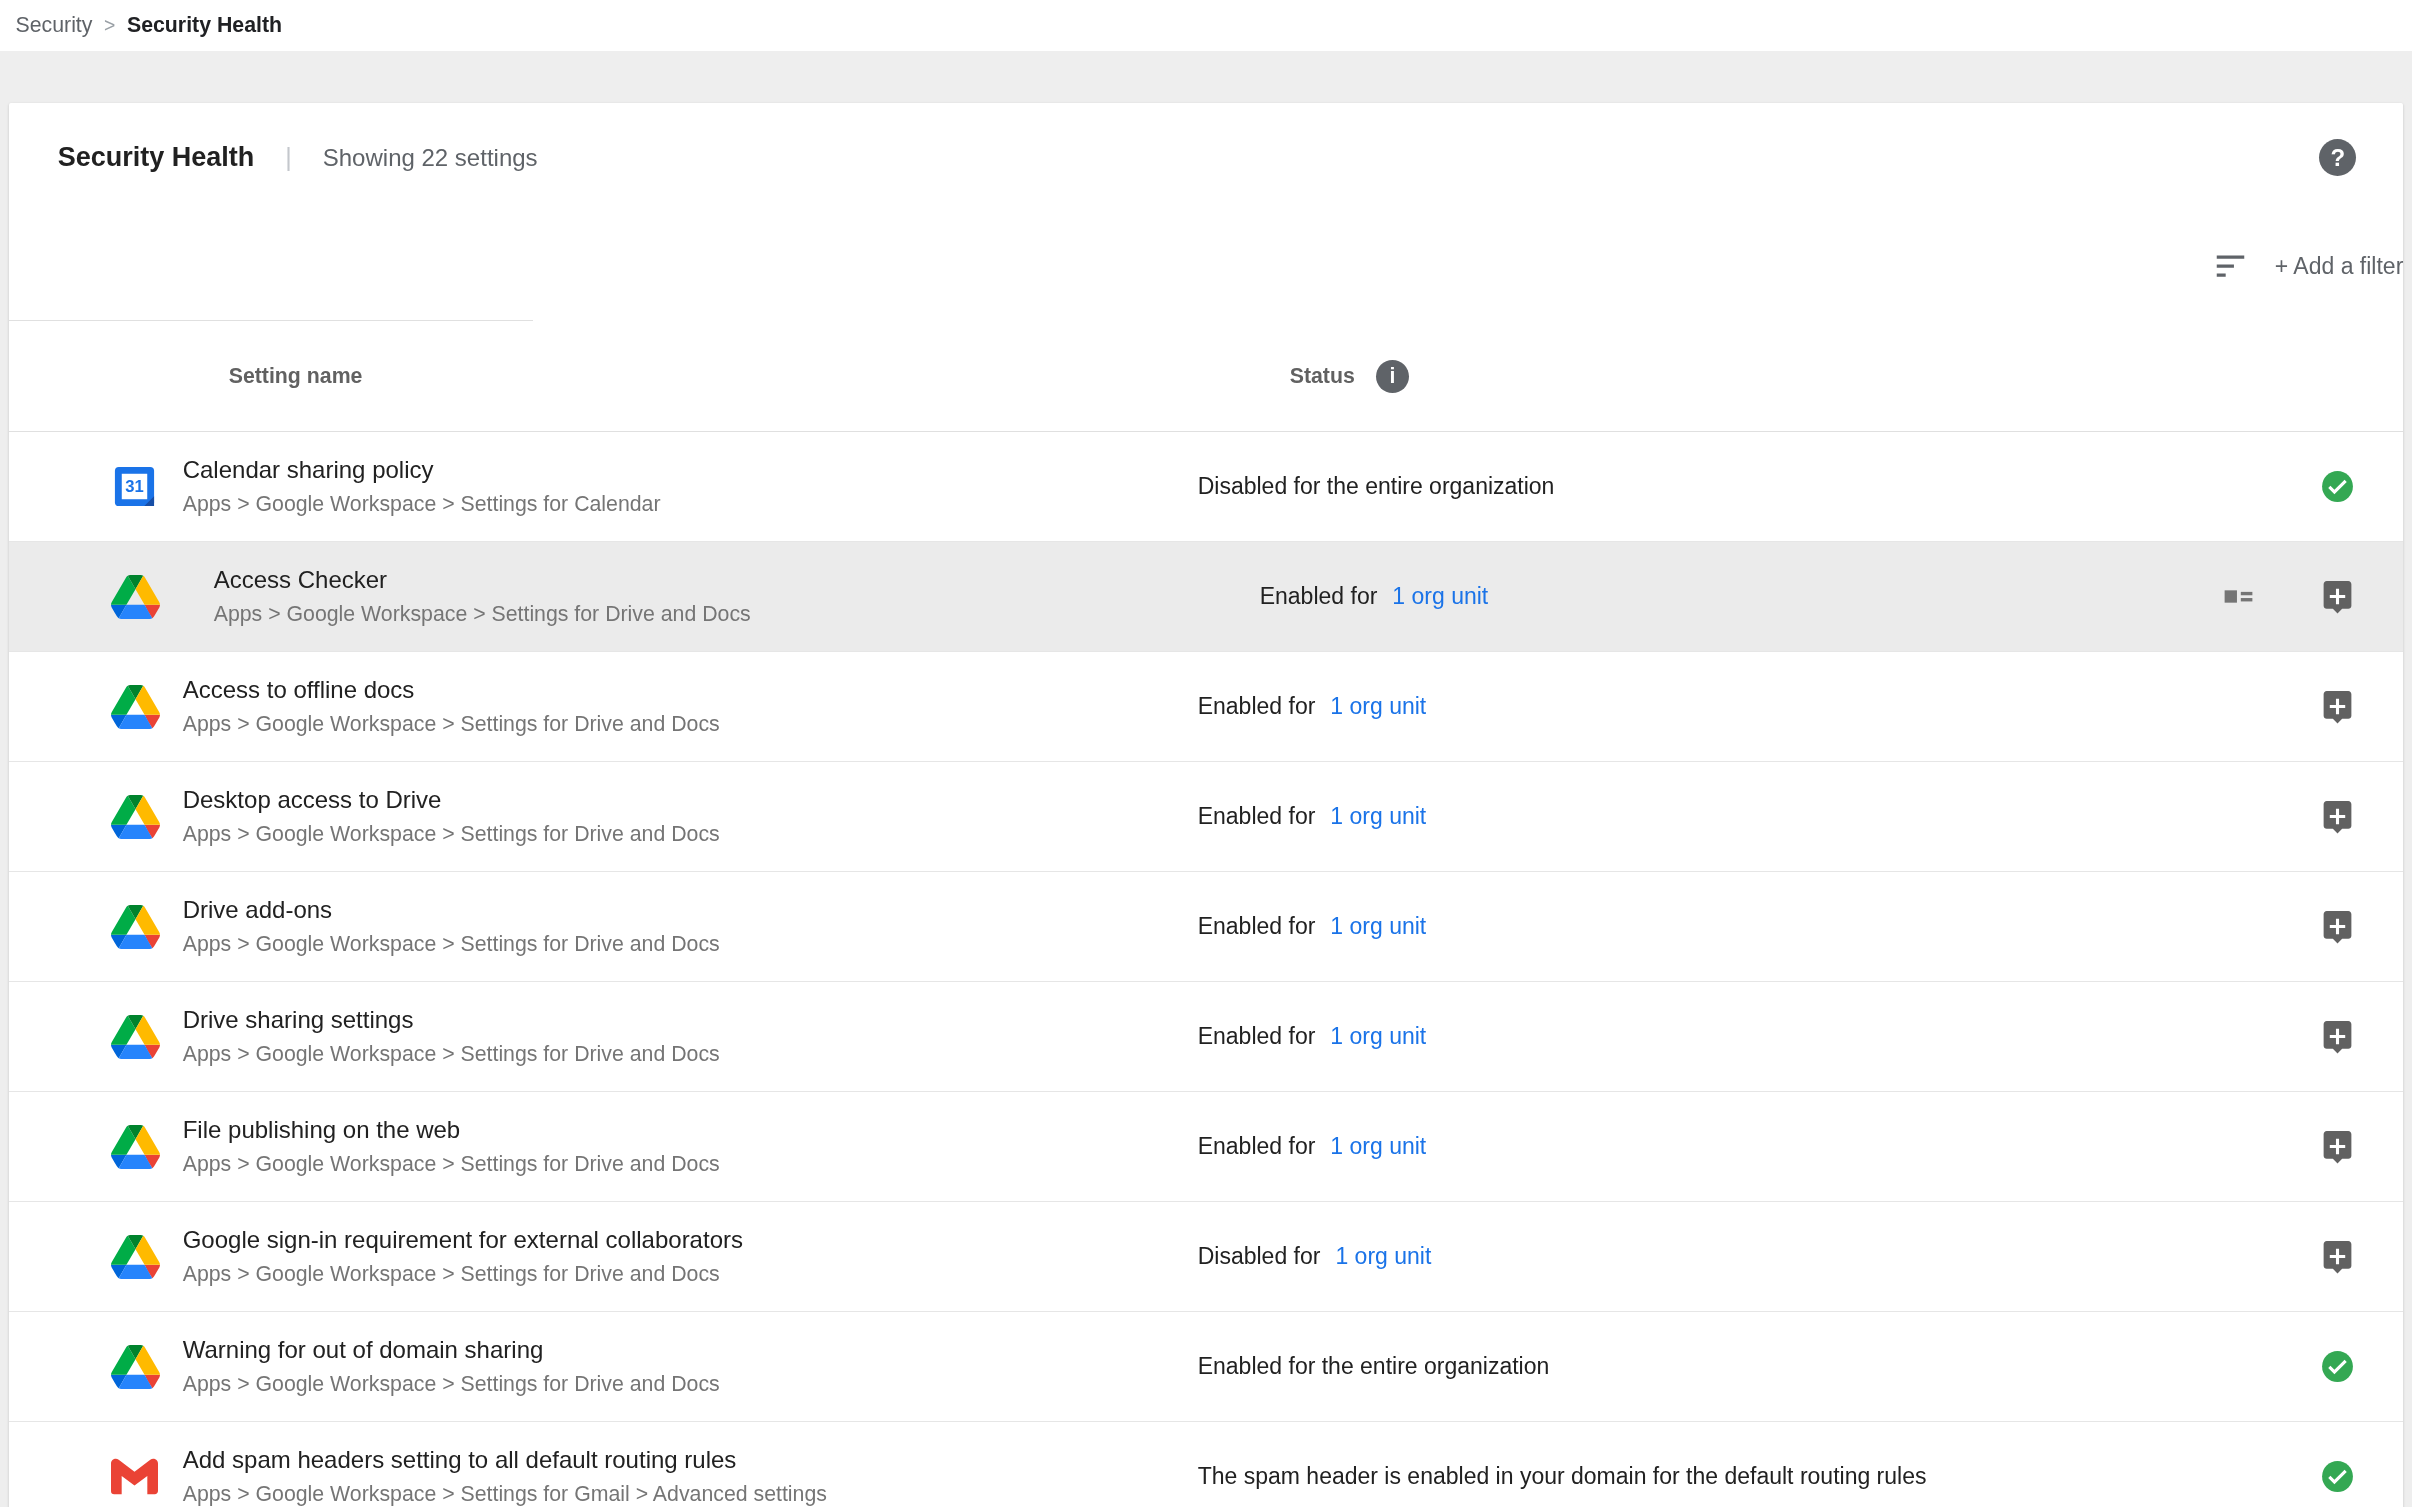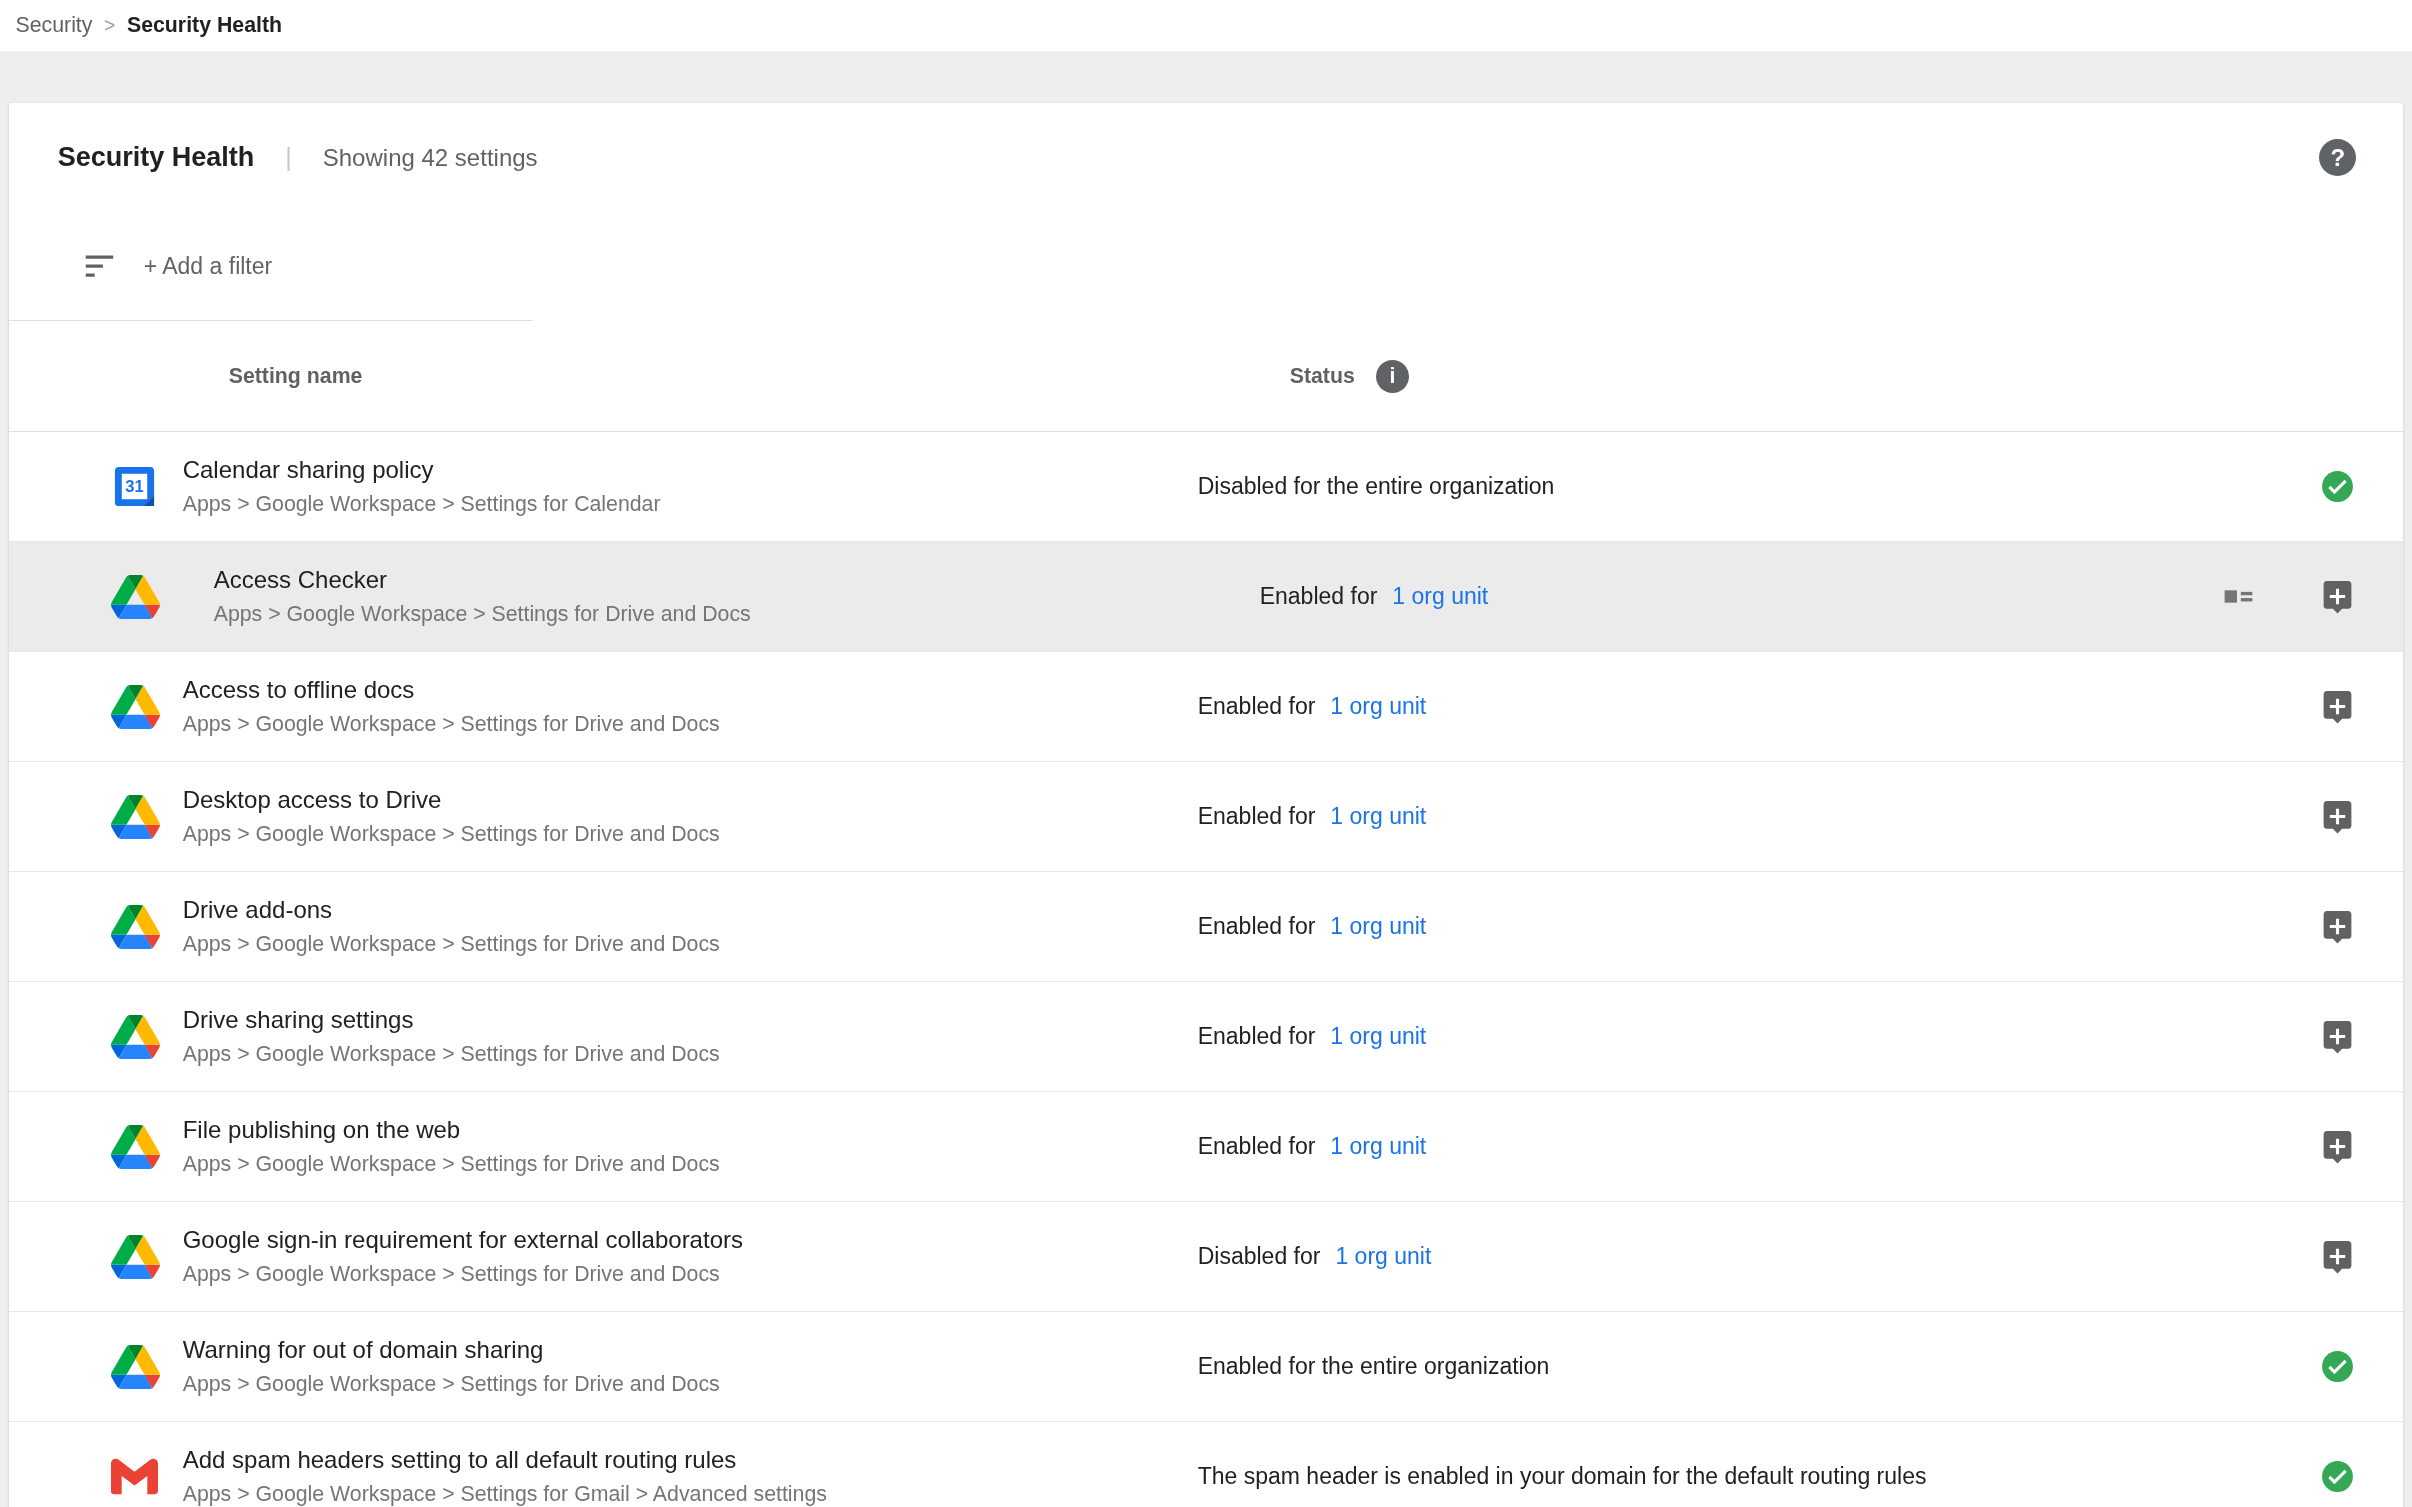--- a/index.html
+++ b/index.html
@@ -64,20 +64,21 @@
   }
 
   
   .filter-row {
     height: 109px;
     display: flex;
     align-items: center;
     padding-left: 72px;
     gap: 26px;
     position: relative;
+    justify-content: flex-end;
   }
   .filter-row::after {
     content: "";
     position: absolute;
     left: 0; bottom: 0;
     width: 524px;
     border-bottom: 1px solid #e0e0e0;
   }
   .filter-icon svg { width: 37px; height: 33px; display: block; }
   .filter-label { font-size: 23px; color: #5f6368; cursor: pointer; }
@@ -158,21 +159,21 @@
   <span class="crumb-parent">Security</span>
   <span class="crumb-sep">&gt;</span>
   <span class="crumb-current">Security Health</span>
 </div>
 
 <div class="card">
 
   <div class="card-header">
     <span class="card-title">Security Health</span>
     <span class="card-title-sep">|</span>
-    <span class="card-subtitle">Showing 42 settings</span>
+    <span class="card-subtitle">Showing 22 settings</span>
     <span class="help-icon">?</span>
   </div>
 
   <div class="filter-row">
     <span class="filter-icon">
       <svg viewBox="0 0 24 24" fill="#5f6368">
           <path d="M2 4h20v2.4H2zM2 10.5h12.5v2.4H2zM2 17h6.5v2.4H2z"></path>
         </svg>
     </span>
     <span class="filter-label">+ Add a filter</span>

